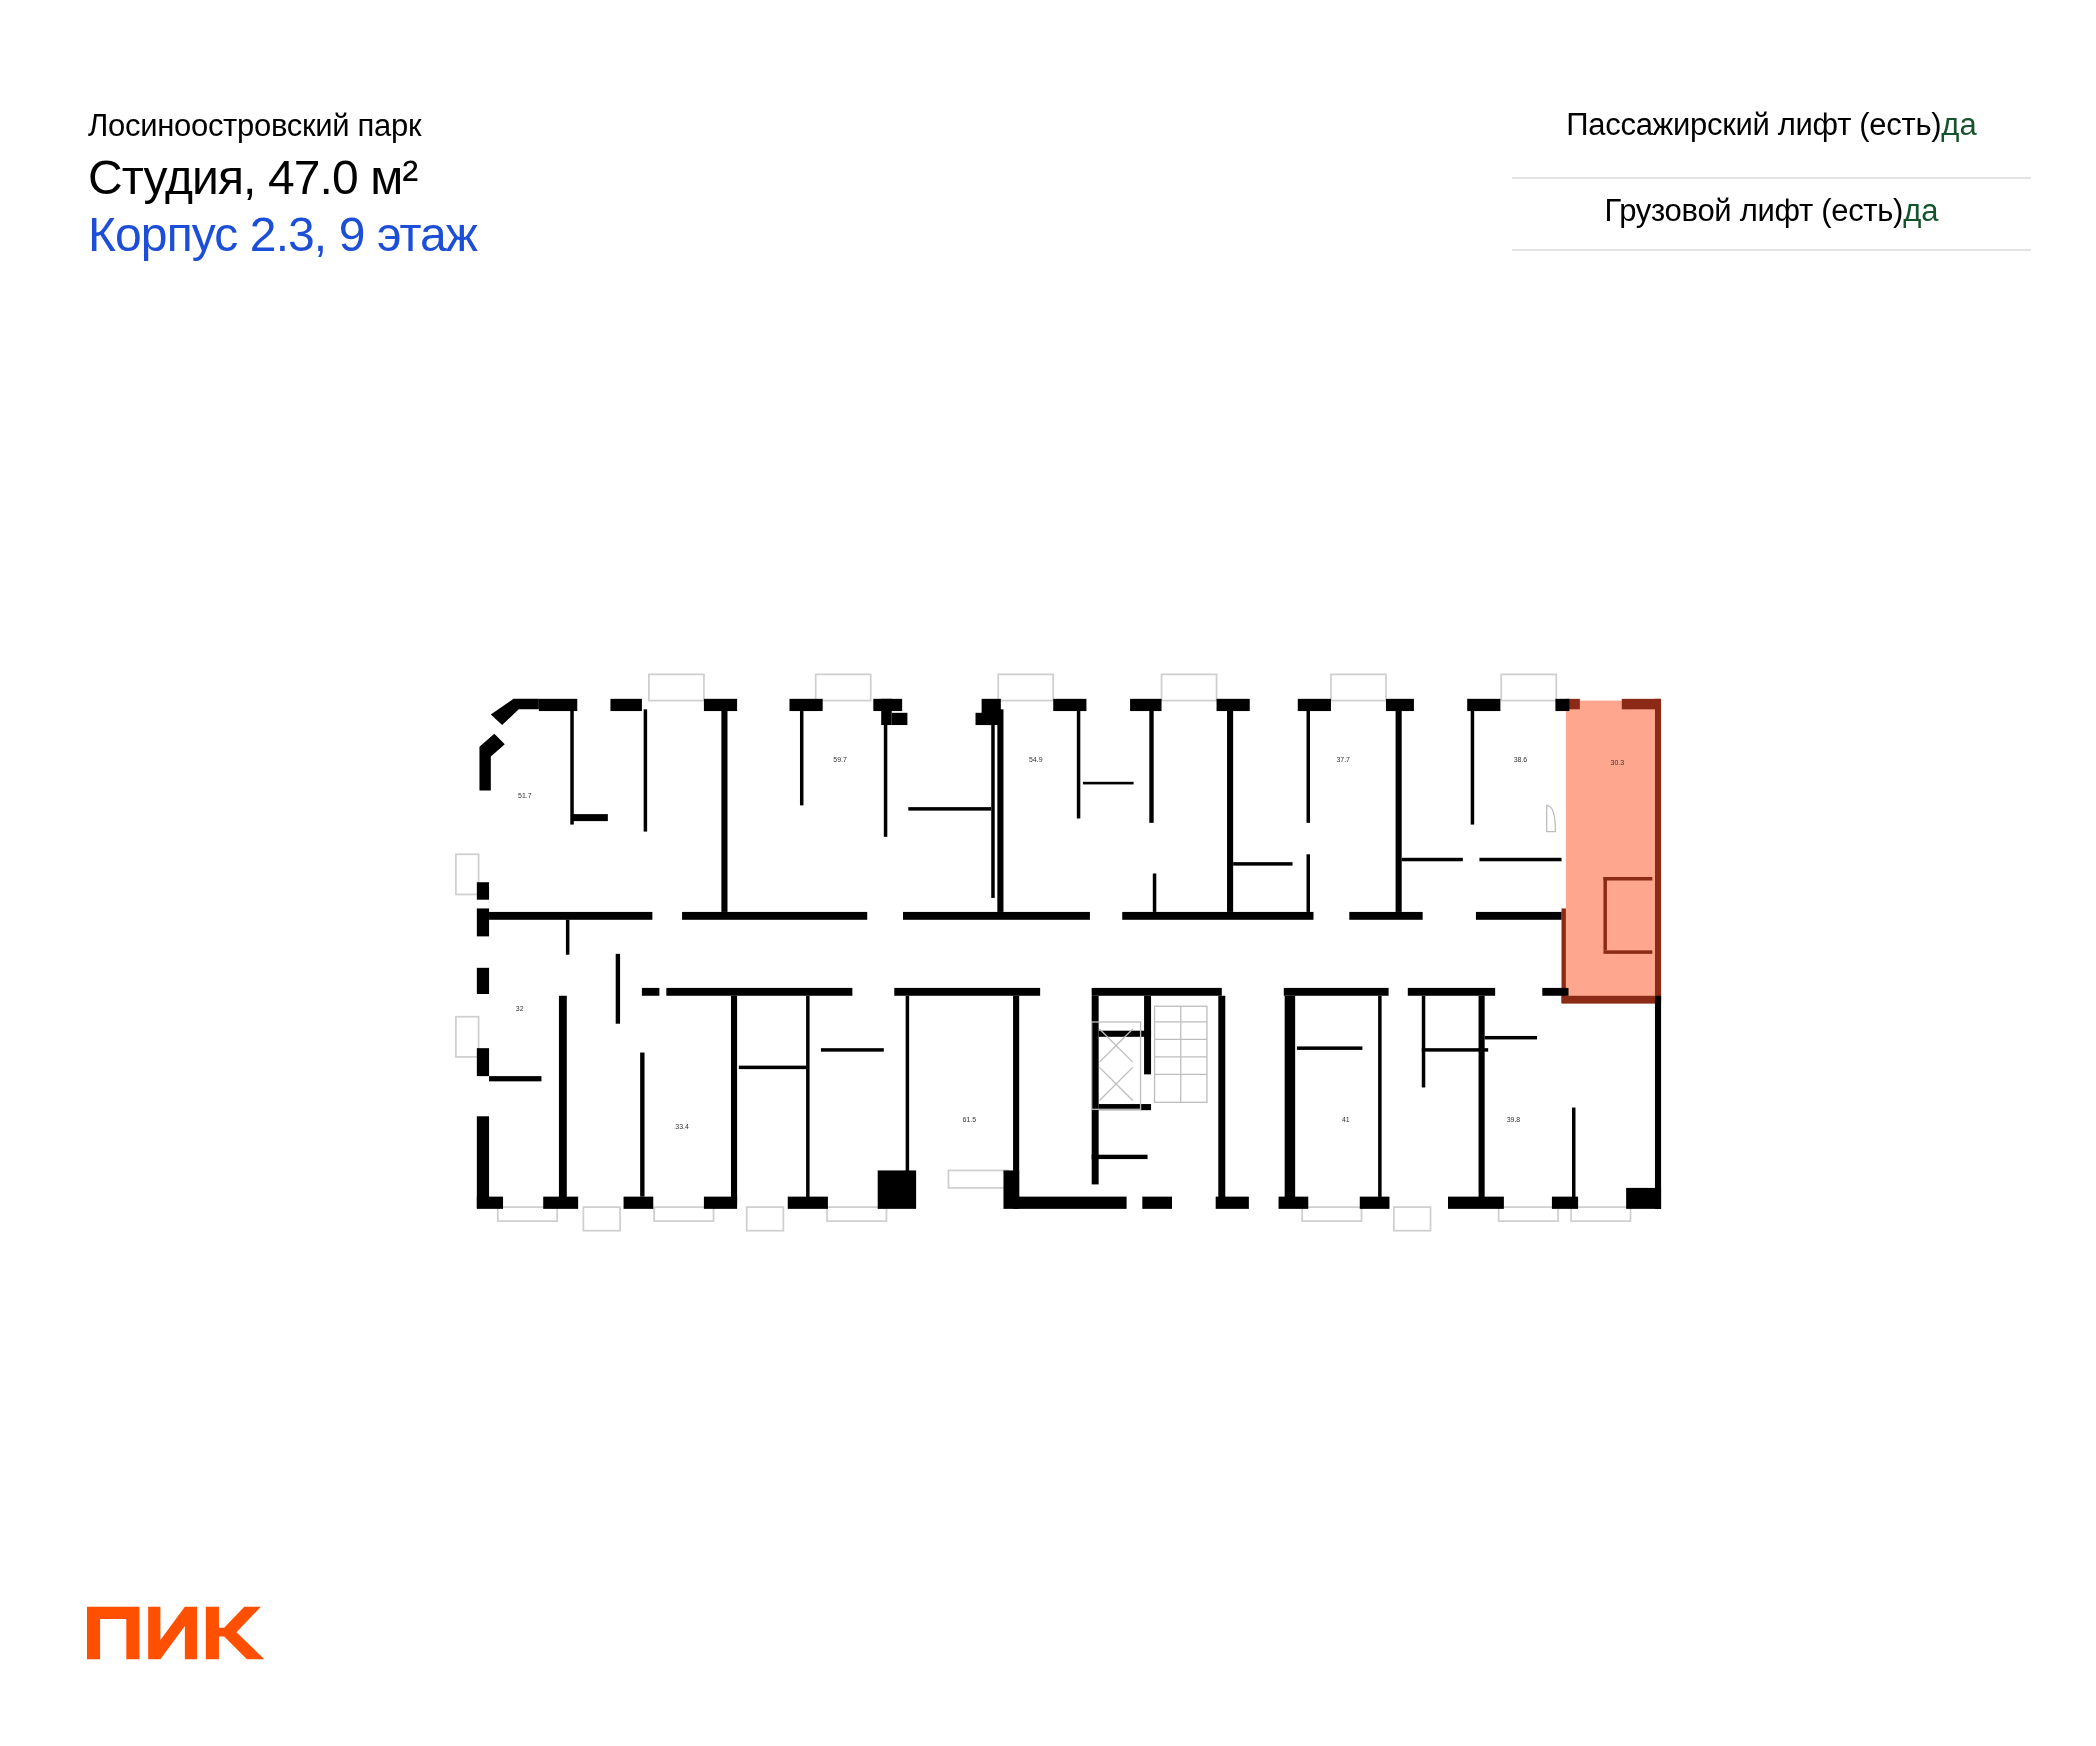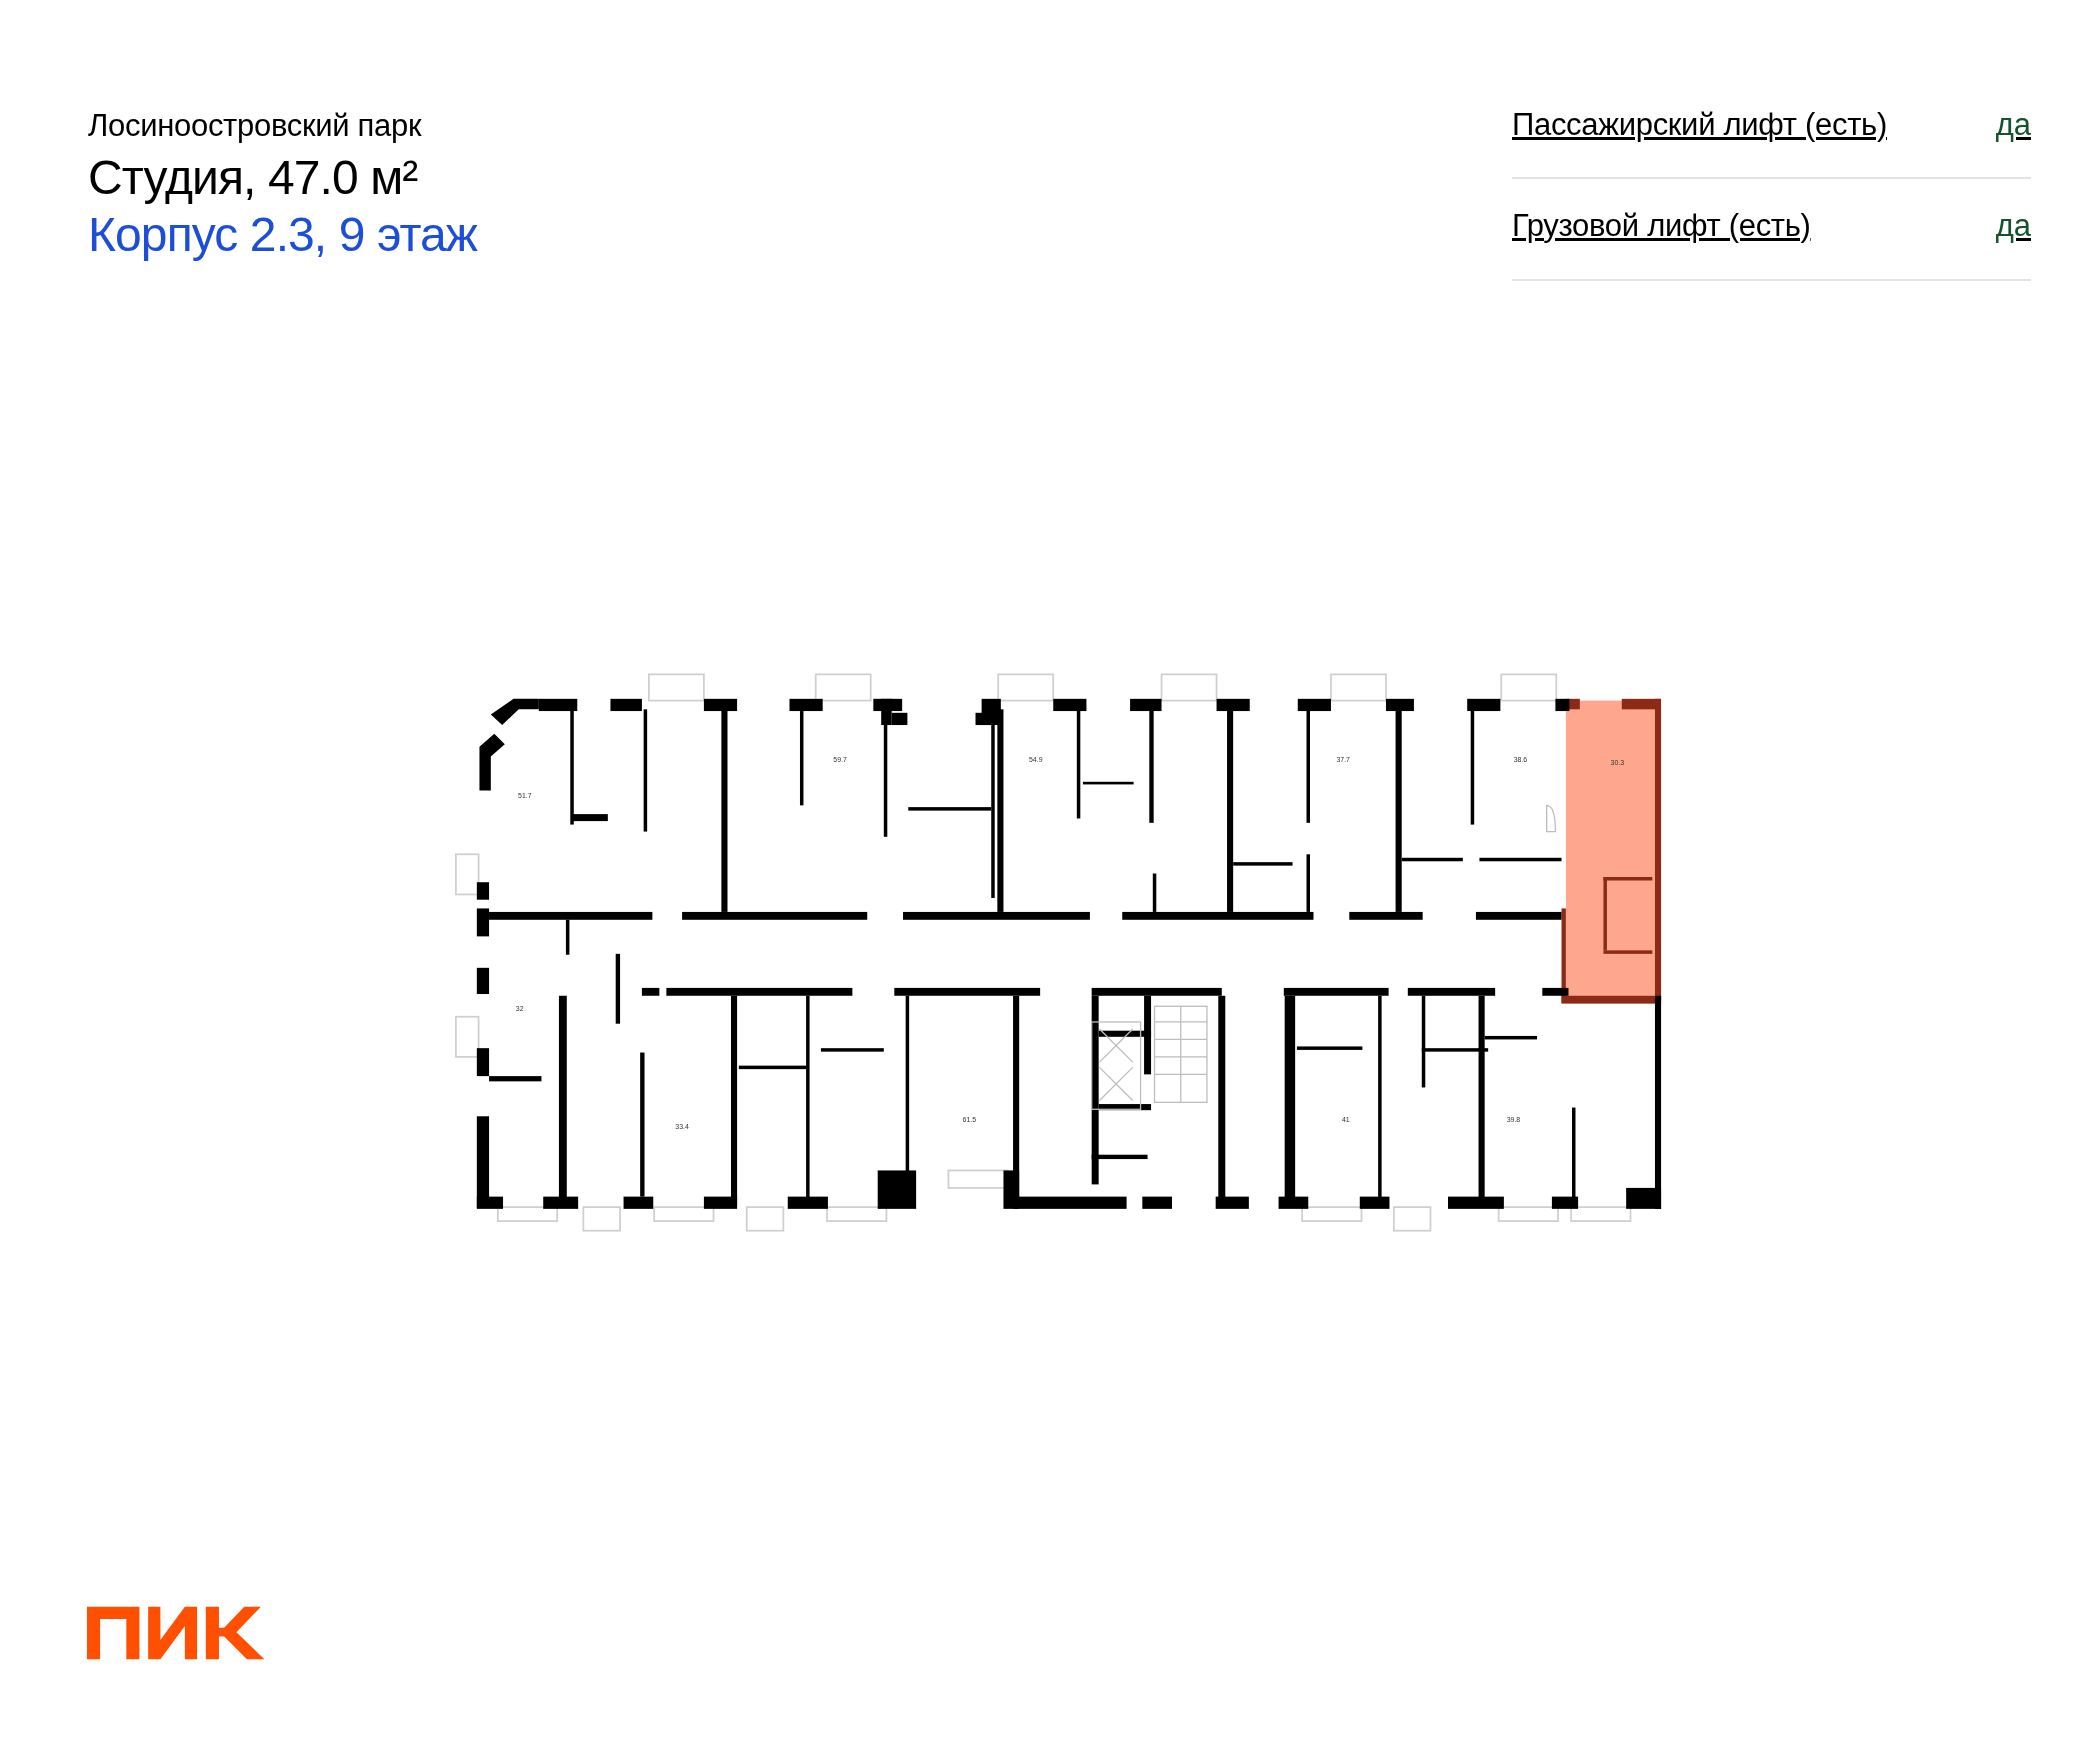--- a/index.html
+++ b/index.html
@@ -2,22 +2,22 @@
 <html style="font-size:14px"><head>
 <meta charset="utf-8">
 <style>
   html, body { margin:0; padding:0; background:#ffffff; }
   body { width:2096px; height:1747px; position:relative; overflow:hidden;
          font-family:"Liberation Sans", "DejaVu Sans", sans-serif; color:#000; }
   .project { position:absolute; left:88px; top:107px; font-size:31px; line-height:38px; letter-spacing:-0.3px; }
   .title { position:absolute; left:88px; top:150px; font-size:48px; line-height:56px; letter-spacing:-0.9px; font-weight:500; }
   .subtitle { position:absolute; left:88px; top:207px; font-size:48px; line-height:56px; letter-spacing:-0.9px; color:#1d4ed8; }
   .features { position:absolute; left:1512px; top:79px; width:519px; }
-  .feature-row { display:flex; justify-content:space-between; align-items:center; height:100px; border-bottom:2.6px solid #E3E3E3; box-sizing:border-box; padding-bottom:7px;text-decoration:underline; }
-  .feature-row + .feature-row { height:102px; }
+  .feature-row { display:flex; justify-content:center; align-items:center; height:100px; border-bottom:2.6px solid #E3E3E3; box-sizing:border-box; padding-bottom:7px; }
+  .feature-row + .feature-row { height:72px; }
   .feature-label { font-size:31px; font-weight:500; letter-spacing:-0.3px; }
   .feature-value { font-size:31px; color:#14532d; }
   .plan { position:absolute; left:0; top:0; width:2096px; height:1747px; }
   .area-label { font-size:8px; fill:#333; font-family:"Liberation Sans", sans-serif; }
   .logo { position:absolute; left:87px; top:1605px; }
 </style>
 </head>
 <body>
 
 <div class="project">Лосиноостровский парк</div>

